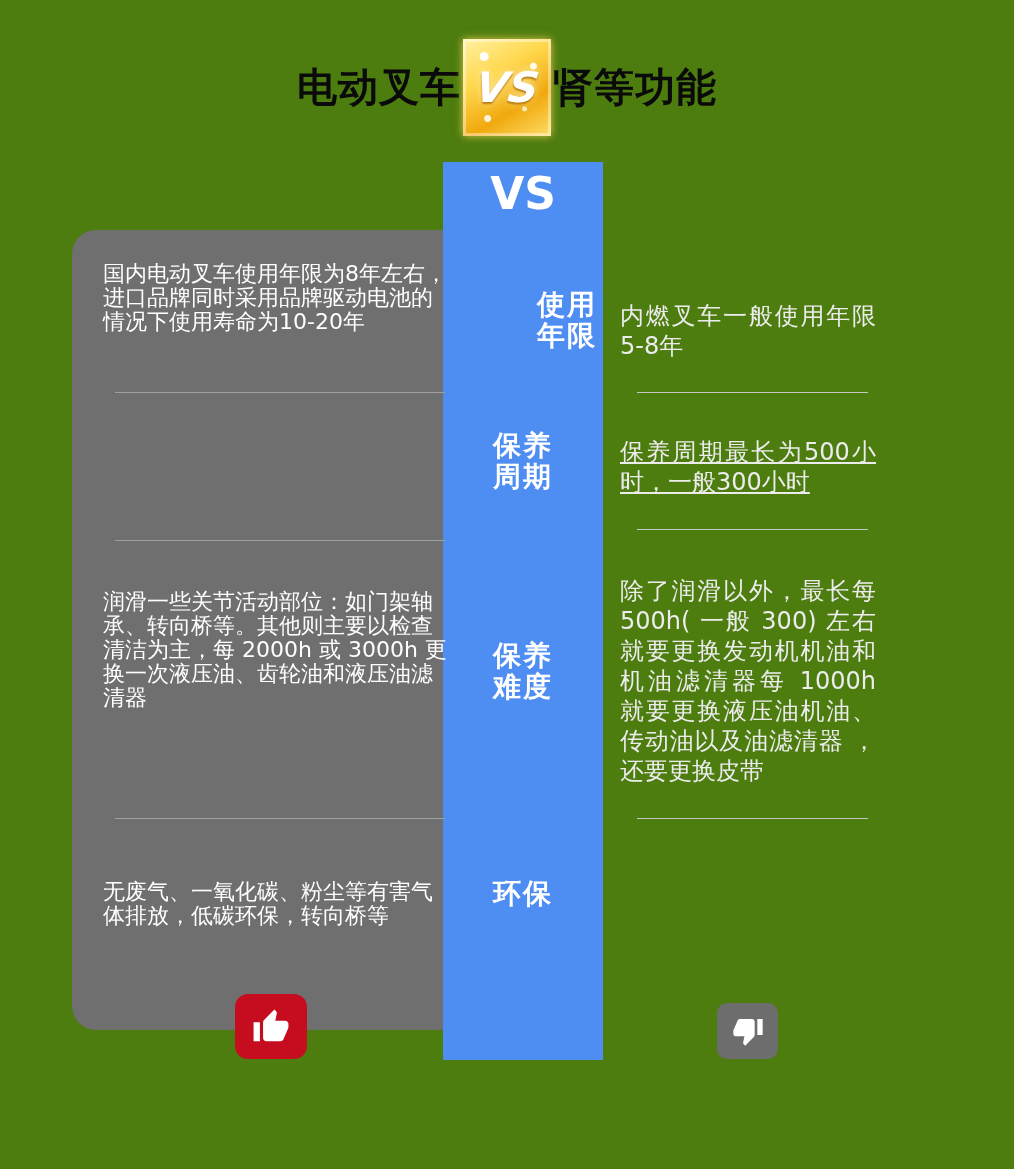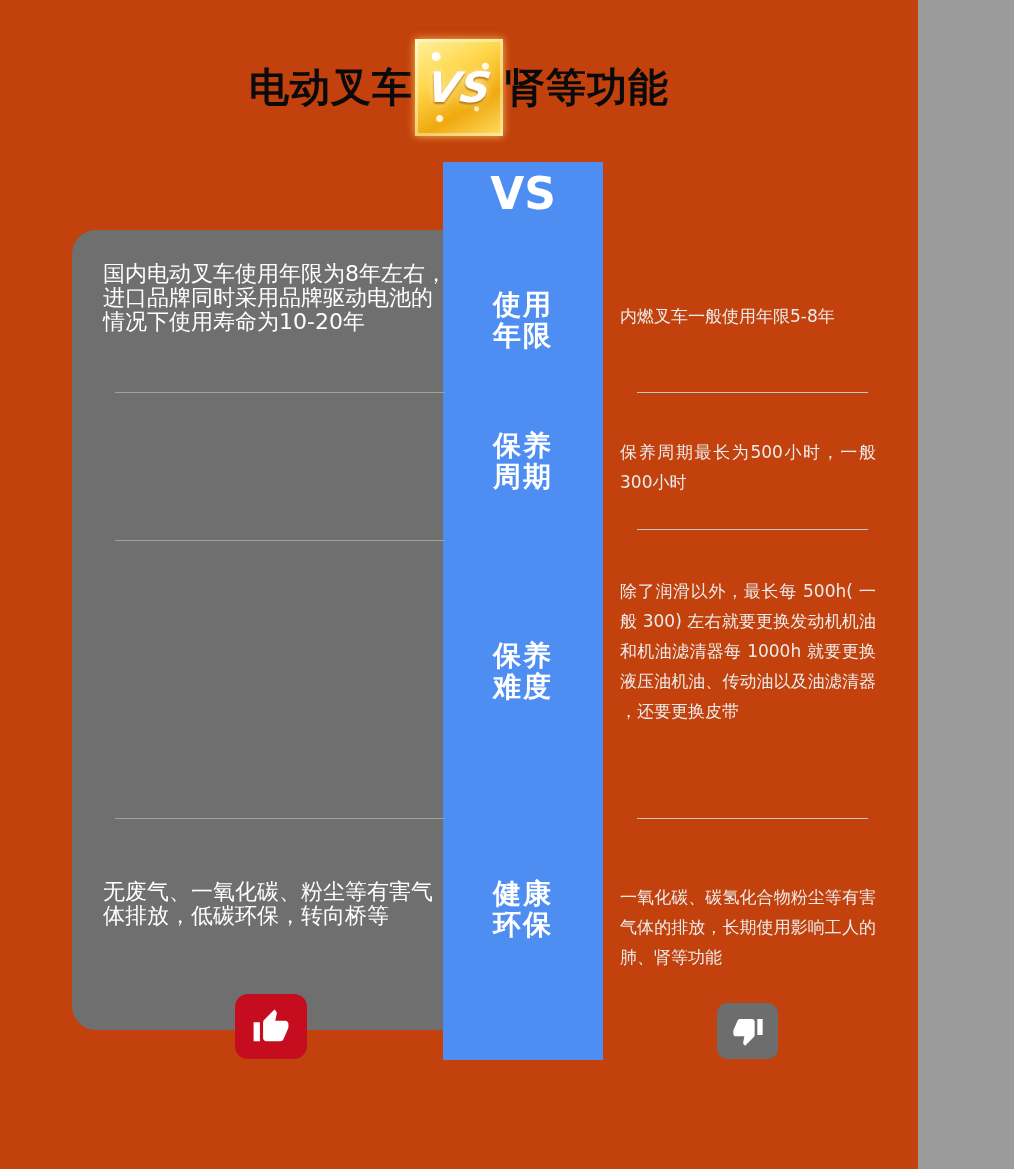--- a/index.html
+++ b/index.html
@@ -2,21 +2,21 @@
 <html><head>
 <meta charset="utf-8">
 <style>
   html,body{margin:0;padding:0;}
   body{
     width:1014px;height:1169px;
     background:#9b9b9b;
     font-family:"DejaVu Sans","Liberation Sans",sans-serif;
     overflow:hidden;
   }
-  .stage{position:relative;width:918px;height:1169px;background:#c2410c;overflow:hidden;}
+  .stage{position:relative;width:1014px;height:1169px;background:#4d7c0f;overflow:hidden;}
 
   
   .title-row{
     position:absolute;top:37px;left:0;right:0;height:100px;
     display:flex;align-items:center;justify-content:center;
   }
   .title-text{
     font-size:40px;font-weight:900;color:#0a0a0a;letter-spacing:1px;
     line-height:1;white-space:nowrap;
   }
@@ -44,21 +44,21 @@
   }
   .vs-header{
     position:absolute;top:10px;left:0;width:100%;
     text-align:center;color:#ffffff;font-size:44px;font-weight:800;line-height:1;
   }
   .cat{
     position:absolute;left:0;width:100%;text-align:center;
     color:#ffffff;font-weight:800;font-size:28px;line-height:31px;letter-spacing:2px;
   }
   .cat span{display:block;}
-  .cat1{top:127px;}
+  .cat1{top:127px;margin-left:44px;}
   .cat2{top:268px;}
   .cat3{top:478px;}
   .cat4{top:716px;}
 
   
   .left-panel{
     position:absolute;left:72px;top:230px;width:418px;height:800px;
     background:#6f6f6f;border-radius:24px;z-index:1;
   }
   .l-row{
@@ -70,25 +70,25 @@
   .l-row3{top:590px;}
   .l-row4{top:880px;}
   .divider-l{
     position:absolute;left:115px;width:330px;height:1px;background:#a0a0a0;z-index:4;
   }
   .dl1{top:392px;} .dl2{top:540px;} .dl3{top:818px;}
 
   
   .r-row{
     position:absolute;left:620px;width:256px;z-index:2;margin:0;
-    color:#ececec;font-size:17px;line-height:30px;font-weight:400;
+    color:#ececec;font-size:24px;line-height:30px;font-weight:400;
     text-align:justify;
   }
   .r-row1{top:301px;}
-  .r-row2{top:437px;}
+  .r-row2{top:437px;text-decoration:underline;}
   .r-row3{top:576px;}
   .r-row4{top:882px;}
   .divider-r{
     position:absolute;left:637px;width:231px;height:1px;background:#c6c6c6;z-index:2;
   }
   .dr1{top:392px;} .dr2{top:529px;} .dr3{top:818px;}
 
   
   .thumb-up-badge{
     position:absolute;left:235px;top:994px;width:72px;height:65px;border-radius:13px;
@@ -124,38 +124,37 @@
     </div>
     <div class="cat cat2">
       <span>保养</span>
       <span>周期</span>
     </div>
     <div class="cat cat3">
       <span>保养</span>
       <span>难度</span>
     </div>
     <div class="cat cat4">
-      <span>健康</span>
       <span>环保</span>
     </div>
   </div>
 
   <p class="l-row l-row1">国内电动叉车使用年限为8年左右，进口品牌同时采用品牌驱动电池的情况下使用寿命为10-20年</p>
   <div class="divider-l dl1"></div>
   <div class="divider-l dl2"></div>
+  <p class="l-row l-row3">润滑一些关节活动部位：如门架轴承、转向桥等。其他则主要以检查清洁为主，每 2000h 或 3000h 更换一次液压油、齿轮油和液压油滤清器</p>
   <div class="divider-l dl3"></div>
   <p class="l-row l-row4">无废气、一氧化碳、粉尘等有害气体排放，低碳环保，转向桥等</p>
 
   <p class="r-row r-row1">内燃叉车一般使用年限5-8年</p>
   <div class="divider-r dr1"></div>
   <p class="r-row r-row2">保养周期最长为500小时，一般300小时</p>
   <div class="divider-r dr2"></div>
   <p class="r-row r-row3">除了润滑以外，最长每 500h( 一般 300) 左右就要更换发动机机油和机油滤清器每 1000h 就要更换液压油机油、传动油以及油滤清器 ，还要更换皮带</p>
   <div class="divider-r dr3"></div>
-  <p class="r-row r-row4">一氧化碳、碳氢化合物粉尘等有害气体的排放，长期使用影响工人的肺、肾等功能</p>
 
   <div class="thumb-up-badge">
     <svg viewBox="0 0 24 24" xmlns="http://www.w3.org/2000/svg">
       <path d="M1 21h4V9H1v12zM23 10c0-1.1-.9-2-2-2h-6.31l.95-4.57.03-.32c0-.41-.17-.79-.44-1.06L14.17 1 7.59 7.59C7.22 7.95 7 8.45 7 9v10c0 1.1.9 2 2 2h9c.83 0 1.54-.5 1.84-1.22l3.02-7.05c.09-.23.14-.47.14-.73v-2z"></path>
     </svg>
   </div>
   <div class="thumb-down-badge">
     <svg viewBox="0 0 24 24" xmlns="http://www.w3.org/2000/svg">
       <path d="M15 3H6c-.83 0-1.54.5-1.84 1.22l-3.02 7.05c-.09.23-.14.47-.14.73v2c0 1.1.9 2 2 2h6.31l-.95 4.57-.03.32c0 .41.17.79.44 1.06L9.83 23l6.59-6.59c.36-.36.58-.86.58-1.41V5c0-1.1-.9-2-2-2zm4 0v12h4V3h-4z"></path>
     </svg>

